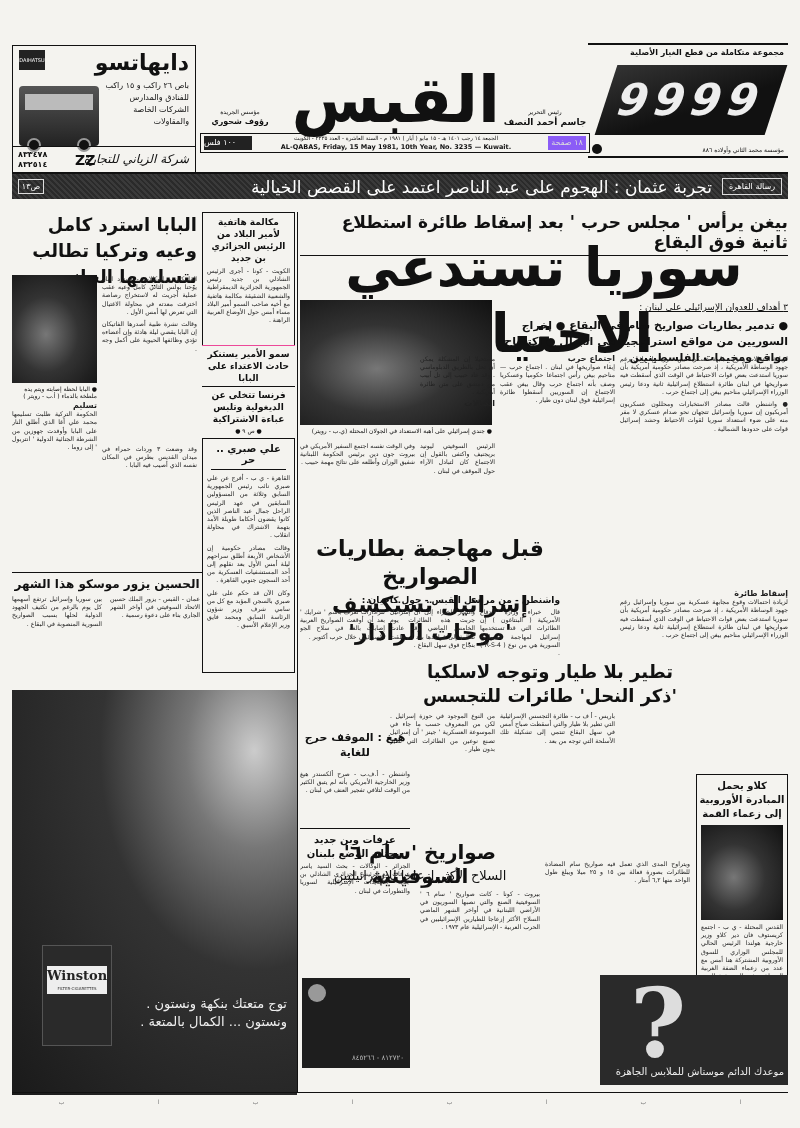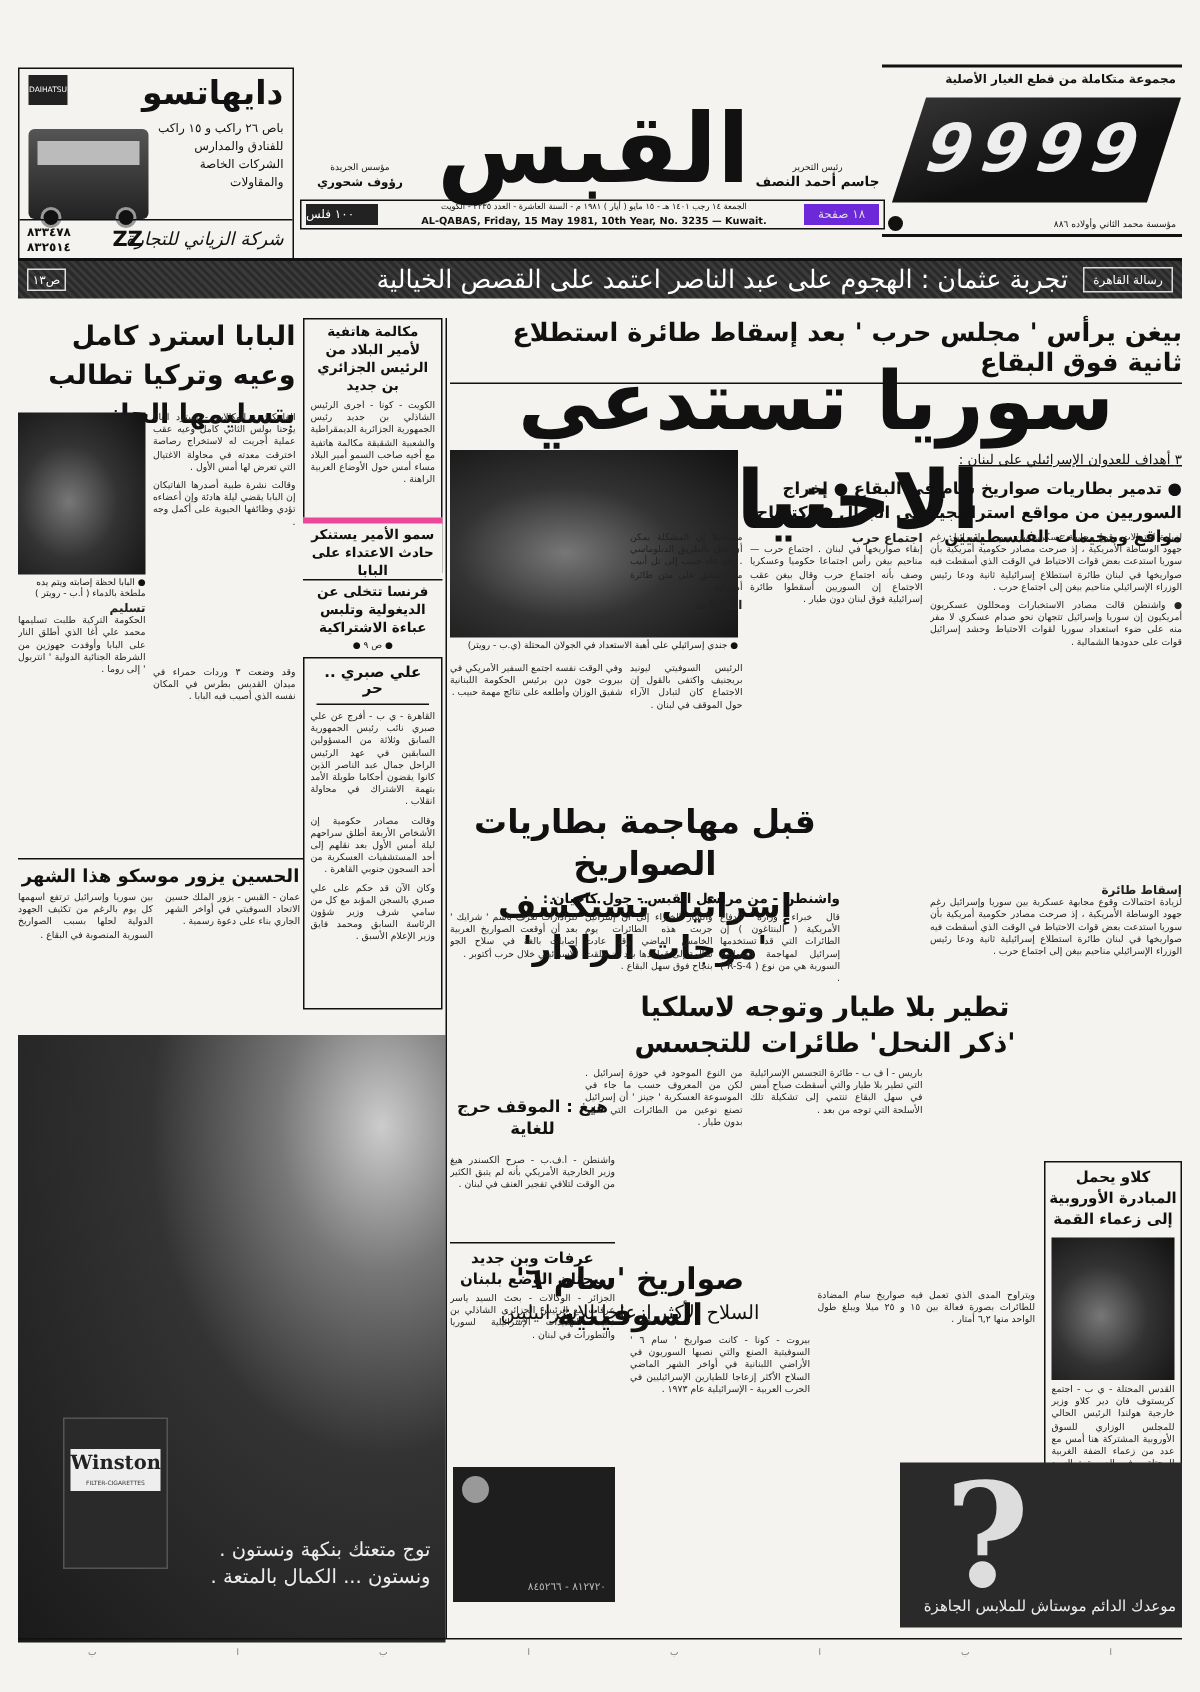--- a/index.html
+++ b/index.html
@@ -26,21 +26,21 @@
   #ad-daihatsu .footer .zz { position:absolute; left:62px; top:5px; font-size:14px; font-weight:bold; }
   #ad-daihatsu .footer .company { position:absolute; right:6px; top:5px; font-size:12px; font-style: italic; direction: rtl;}
 
   #logo { left: 300px; top: 60px; width: 200px; height: 80px; font: bold 64px "DejaVu Sans", sans-serif; text-align:center; letter-spacing:-4px; line-height:80px; direction: rtl;}
   #founder { left: 200px; top: 108px; width: 80px; text-align:center; font-size:6px; }
   #founder .name { font-size: 8px; font-weight: bold; margin-top:2px; }
   #editor { left: 500px; top: 108px; width: 90px; text-align:center; font-size:6px; }
   #editor .name { font-size: 9px; font-weight: bold; margin-top:2px; }
   #dateline { left: 200px; top: 133px; width: 390px; height: 20px; border: 1.5px solid #111; }
   #dateline .price { position:absolute; left:3px; top:2px; width:48px; height:14px; background:#222; color:#fff; font-size:8px; text-align:left; line-height:14px; }
-  #dateline .year { position:absolute; right:3px; top:2px; width:50px; height:14px; background:#6d28d9; color:#ddd; font-size:8px; text-align:center; line-height:14px; }
+  #dateline .year { position:absolute; right:3px; top:2px; width:38px; height:14px; background:#8b5cf6; color:#ddd; font-size:8px; text-align:center; line-height:14px; }
   #dateline .ar { position:absolute; left:60px; right:58px; top:1px; font-size:5.5px; text-align:center; direction: rtl;}
   #dateline .en { position:absolute; left:60px; right:58px; top:9px; font-size:6.5px; font-weight:bold; text-align:center; }
 
   #ad-9999 { left: 588px; top: 43px; width: 200px; height: 115px; border-top: 2px solid #111; border-bottom: 2px solid #111; }
   #ad-9999 .tag { position:absolute; right:4px; top:3px; font-size:8px; font-weight:bold; direction: rtl; }
   #ad-9999 .nines { position:absolute; left:18px; top:20px; width:170px; height:70px; background: linear-gradient(160deg,#333 0%,#111 60%); transform: skewX(-18deg); color:#eee; font: bold 44px "DejaVu Sans", sans-serif; text-align:center; line-height:70px; letter-spacing: 6px;}
   #ad-9999 .foot { position:absolute; right:4px; bottom:3px; font-size:6px; direction:rtl; }
   #ad-9999 .dot { position:absolute; left:4px; bottom:2px; width:10px; height:10px; border-radius:50%; background:#111; }
 
   #banner { left: 12px; top: 172px; width: 776px; height: 27px; background: repeating-linear-gradient(45deg,#2a2a2a 0 2px,#3a3a3a 2px 4px); border-top: 2px solid #111; }
@@ -106,21 +106,21 @@
   #sabri-box .txt { padding: 4px; }
 
   #habib-headline { left: 300px; top: 730px; width: 110px; text-align:center; font-size: 11px; font-weight:bold; line-height: 15px; direction: rtl;}
   #habib-col { left: 300px; top: 770px; width: 110px; height: 60px; }
   #algeria-headline { left: 300px; top: 828px; width: 110px; text-align:center; font-size: 10px; font-weight:bold; line-height: 14px; direction: rtl; border-top: 1px solid #111; padding-top: 4px;}
 
   #ad-winston { left: 12px; top: 690px; width: 285px; height: 405px; background: radial-gradient(ellipse at 85% 15%, #ccc 0%, #777 20%, #333 45%, #1a1a1a 100%); }
   #ad-winston .pack { position:absolute; left:30px; top:255px; width:70px; height:101px; background: #2a2a2a; border: 1px solid #555; text-decoration: underline; }
   #ad-winston .pack .lbl { position:absolute; left:4px; top:20px; width:60px; height:28px; background:#eee; color:#222; font: bold 13px "DejaVu Serif", serif; text-align:center; line-height:20px; }
   #ad-winston .pack .sub { position:absolute; left:4px; top:40px; width:60px; font-size:4px; color:#333; text-align:center; }
-  #ad-winston .slogan { position:absolute; right:10px; top:305px; color:#eee; font-size:13px; line-height:18px; text-align:right; direction:rtl;margin-top:30px; }
+  #ad-winston .slogan { position:absolute; right:10px; top:305px; color:#eee; font-size:13px; line-height:18px; text-align:right; direction:rtl; }
   #footer-ticks { left: 12px; top: 1098px; width: 776px; height: 12px; font-size: 6px; color:#777; display:flex; justify-content: space-around; }
 </style>
 </head>
 <body>
 
 <div id="ad-daihatsu" class="abs box">
   <div class="logo">DAIHATSU</div>
   <div class="title">دايهاتسو</div>
   <div class="bus">
       <div class="win"></div>
@@ -283,21 +283,21 @@
   <div class="pack">
     <div class="lbl">Winston</div>
     <div class="sub">FILTER-CIGARETTES</div>
   </div>
   <div class="slogan">
     <div>توج متعتك بنكهة ونستون .</div>
     <div>ونستون ... الكمال بالمتعة .</div>
   </div>
 </div>
 
-<div class="abs" style="left:202px;top:345px;width:93px;height:40px;border-top:4px solid #ec4899;background:#f4f3ef">
+<div class="abs" style="left:202px;top:345px;width:93px;height:40px;border-top:1px solid #ec4899;background:#f4f3ef">
   <div style="font-size:9px;font-weight:bold;text-align:center;line-height:12px;padding:2px;direction:rtl">سمو الأمير يستنكر حادث الاعتداء على البابا</div>
   <div style="font-size:6px;text-align:center">● ص ٢١ ●</div>
 </div>
 <div class="abs" style="left:202px;top:386px;width:93px;height:48px;border-top:1px solid #111;background:#f4f3ef">
   <div style="font-size:9px;font-weight:bold;text-align:center;line-height:12px;padding:2px;direction:rtl">فرنسا تتخلى عن الديغولية وتلبس عباءة الاشتراكية</div>
   <div style="font-size:6px;text-align:center">● ص ٩ ●</div>
 </div>
 
 <div class="abs rule" style="left:297px;top:212px;width:1px;height:880px"></div>
 <div class="abs rule" style="left:12px;top:1092px;width:776px;height:1px"></div>

